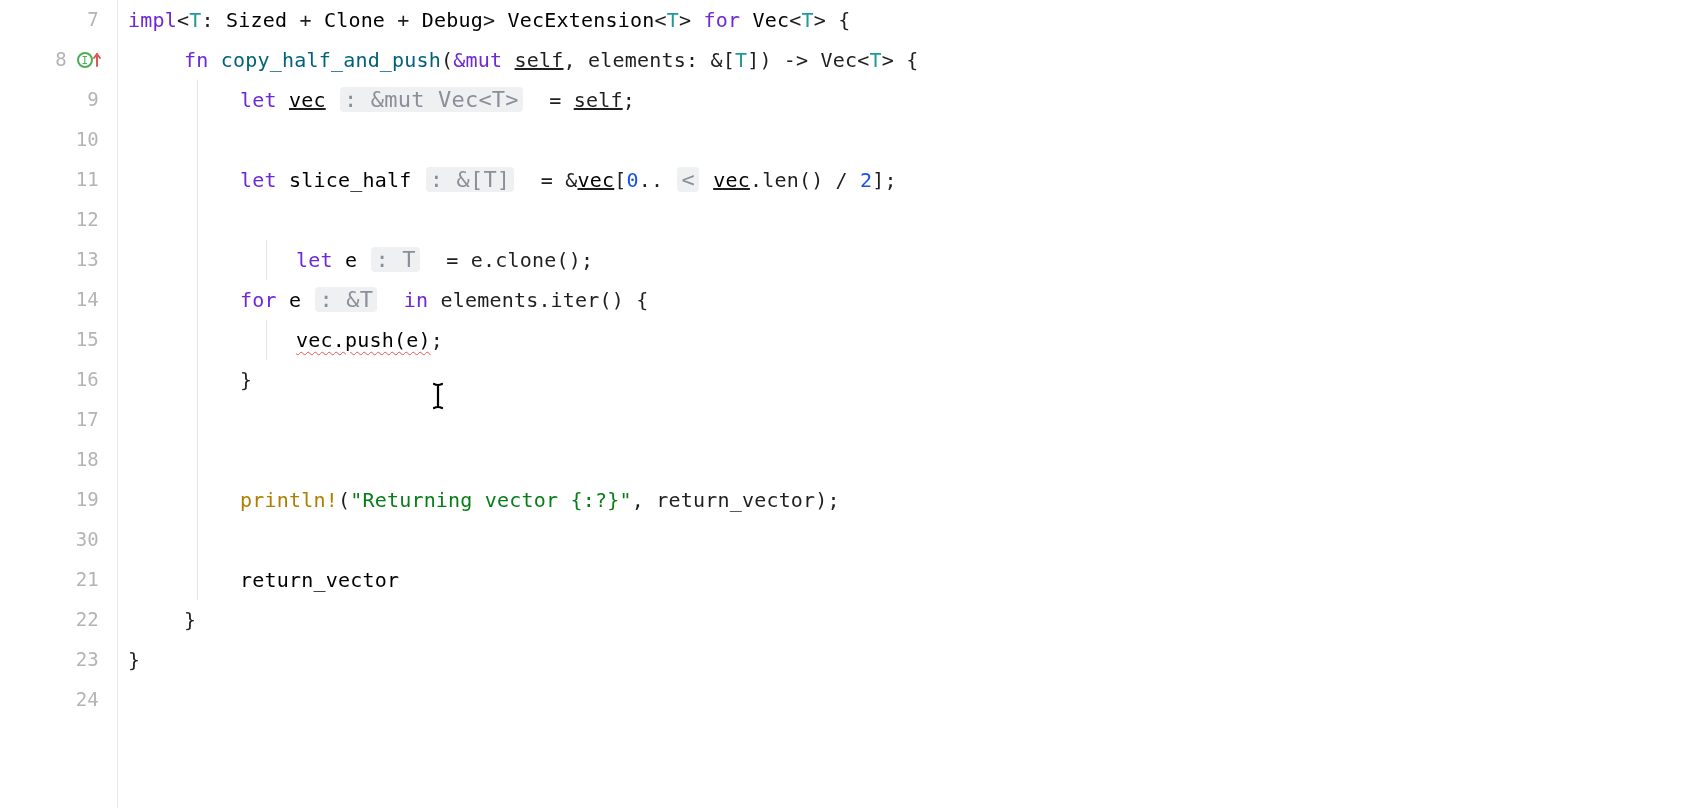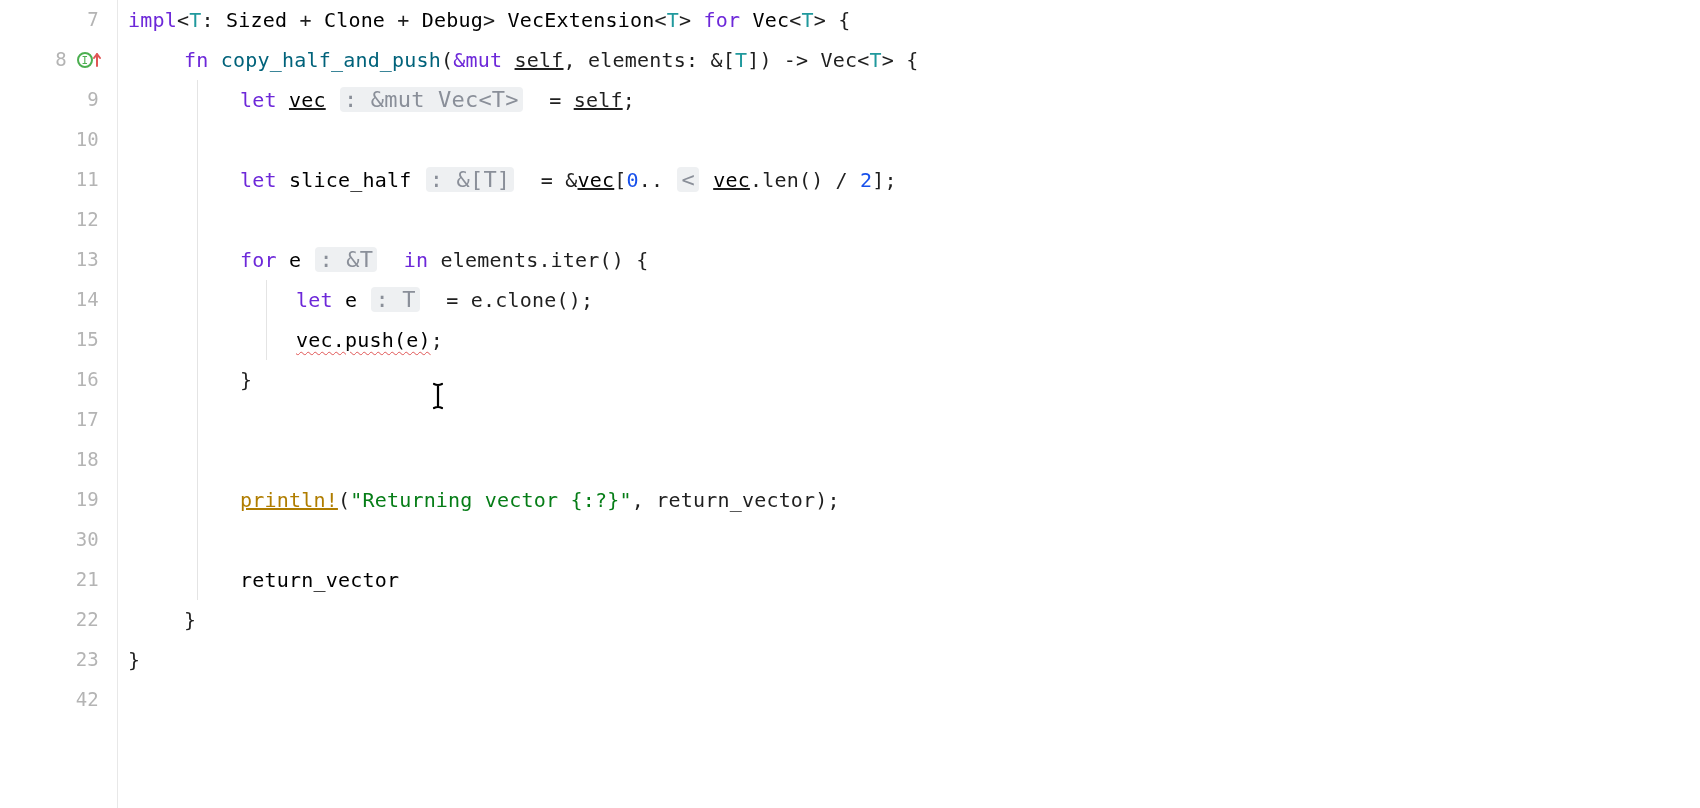--- a/index.html
+++ b/index.html
@@ -59,21 +59,21 @@
     position: absolute;
     width: 1px;
     background: #e4e4e4;
     top: 0;
     bottom: 0;
   }
   .kw { color: #6d28d9; margin-top: 32px; }
   .punct { color: #1f1f1f; }
   .ident { color: #000000; }
   .self { color: #1f1f1f; text-decoration: underline; text-decoration-color: #1f1f1f; }
-  .macro { color: #b07d00; text-decoration: underline; }       
+  .macro { color: #b07d00; }       
   .num { color: #1750eb; }
   .str { color: #067d17; }
   .gen { color: #20999d; }         
   .fn-name { color: #00627a; }
   .uline { text-decoration: underline; text-decoration-color: #1f1f1f; text-align: right; }
   .hint {
     background: #eef0f2;
     color: #8a8f99;
     border-radius: 4px;
     padding: 0 4px;
@@ -149,32 +149,32 @@
       <div class="gutter-row">
         <span class="line-num">21</span>
       </div>
       <div class="gutter-row">
         <span class="line-num">22</span>
       </div>
       <div class="gutter-row">
         <span class="line-num">23</span>
       </div>
       <div class="gutter-row">
-        <span class="line-num">42</span>
+        <span class="line-num">24</span>
       </div>
     </div>
   <div class="code" id="code">
       <div class="code-row"><span style="padding-left: 0px;"><span class="kw">impl</span><span class="punct">&lt;</span><span class="gen">T</span><span class="punct">: </span><span class="ident">Sized</span><span class="punct"> + </span><span class="ident">Clone</span><span class="punct"> + </span><span class="ident">Debug</span><span class="punct">&gt; </span><span class="ident">VecExtension</span><span class="punct">&lt;</span><span class="gen">T</span><span class="punct">&gt; </span><span class="kw">for</span><span class="ident"> Vec</span><span class="punct">&lt;</span><span class="gen">T</span><span class="punct">&gt; {</span></span></div>
       <div class="code-row"><span style="padding-left: 56px;"><span class="kw">fn </span><span class="fn-name">copy_half_and_push</span><span class="punct">(</span><span class="kw">&amp;mut </span><span class="self uline">self</span><span class="punct">, elements: &amp;[</span><span class="gen">T</span><span class="punct">]) -&gt; Vec</span><span class="punct">&lt;</span><span class="gen">T</span><span class="punct">&gt; {</span></span></div>
       <div class="code-row"><div class="indent-guide" style="left: 69px;"></div><span style="padding-left: 112px;"><span class="kw">let </span><span class="ident uline">vec</span><span> </span><span class="hint">: &amp;mut Vec&lt;T&gt;</span><span class="punct">  = </span><span class="self uline">self</span><span class="punct">;</span></span></div>
       <div class="code-row"><div class="indent-guide" style="left: 69px;"></div><span style="padding-left: 112px;"></span></div>
       <div class="code-row"><div class="indent-guide" style="left: 69px;"></div><span style="padding-left: 112px;"><span class="kw">let </span><span class="ident">slice_half </span><span class="hint">: &amp;[T]</span><span class="punct">  = &amp;</span><span class="ident uline">vec</span><span class="punct">[</span><span class="num">0</span><span class="punct">.. </span><span class="hint">&lt;</span><span> </span><span class="ident uline">vec</span><span class="punct">.len() / </span><span class="num">2</span><span class="punct">];</span></span></div>
       <div class="code-row"><div class="indent-guide" style="left: 69px;"></div><span style="padding-left: 112px;"></span></div>
+      <div class="code-row"><div class="indent-guide" style="left: 69px;"></div><div class="indent-guide" style="left: 138px;"></div><span style="padding-left: 168px;"><span class="kw">let </span><span class="ident">e </span><span class="hint">: T</span><span class="punct">  = e.clone();</span></span></div>
       <div class="code-row"><div class="indent-guide" style="left: 69px;"></div><span style="padding-left: 112px;"><span class="kw">for </span><span class="ident">e </span><span class="hint">: &amp;T</span><span>  </span><span class="kw">in </span><span class="punct">elements.iter() {</span></span></div>
-      <div class="code-row"><div class="indent-guide" style="left: 69px;"></div><div class="indent-guide" style="left: 138px;"></div><span style="padding-left: 168px;"><span class="kw">let </span><span class="ident">e </span><span class="hint">: T</span><span class="punct">  = e.clone();</span></span></div>
       <div class="code-row"><div class="indent-guide" style="left: 69px;"></div><div class="indent-guide" style="left: 138px;"></div><span style="padding-left: 168px; text-align: center;"><span class="ident err-underline">vec.push(e)</span><span class="punct">;</span></span></div>
       <div class="code-row"><div class="indent-guide" style="left: 69px;"></div><span style="padding-left: 112px;"><span class="punct">}</span></span><span class="caret" style="left: 300px; top: 20px;"><svg width="20" height="32" viewBox="0 0 20 32">
         <path d="M10 6 L10 26 M6 4 Q10 6 14 4 M6 28 Q10 26 14 28" stroke="#000" stroke-width="2.2" fill="none" stroke-linecap="round"></path>
       </svg></span></div>
       <div class="code-row"><div class="indent-guide" style="left: 69px;"></div><span style="padding-left: 112px;"></span></div>
       <div class="code-row"><div class="indent-guide" style="left: 69px;"></div><span style="padding-left: 112px;"></span></div>
       <div class="code-row"><div class="indent-guide" style="left: 69px;"></div><span style="padding-left: 112px;"><span class="macro">println!</span><span class="punct">(</span><span class="str">"Returning vector {:?}"</span><span class="punct">, return_vector);</span></span></div>
       <div class="code-row"><div class="indent-guide" style="left: 69px;"></div><span style="padding-left: 112px;"></span></div>
       <div class="code-row"><div class="indent-guide" style="left: 69px;"></div><span style="padding-left: 112px;"><span class="ident">return_vector</span></span></div>
       <div class="code-row"><span style="padding-left: 56px;"><span class="punct">}</span></span></div>

